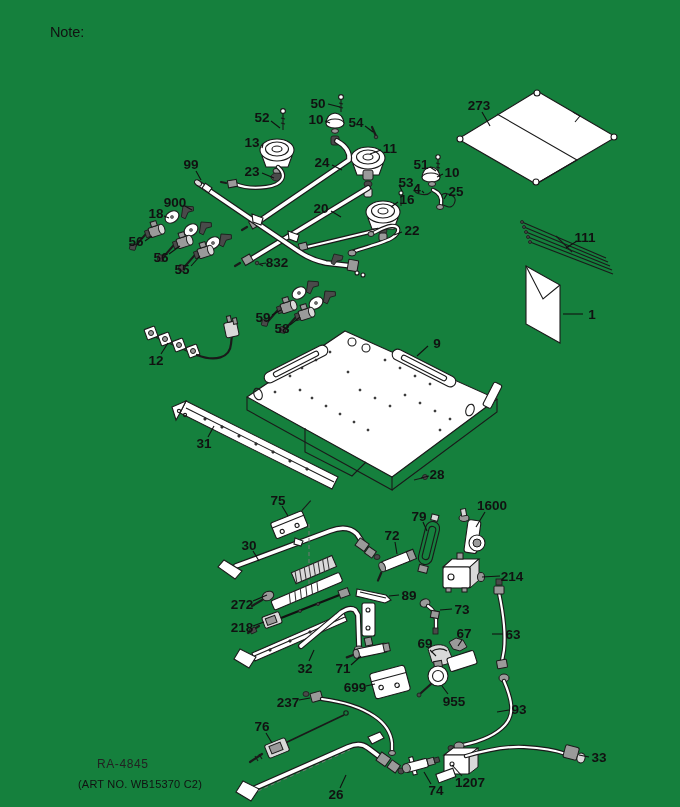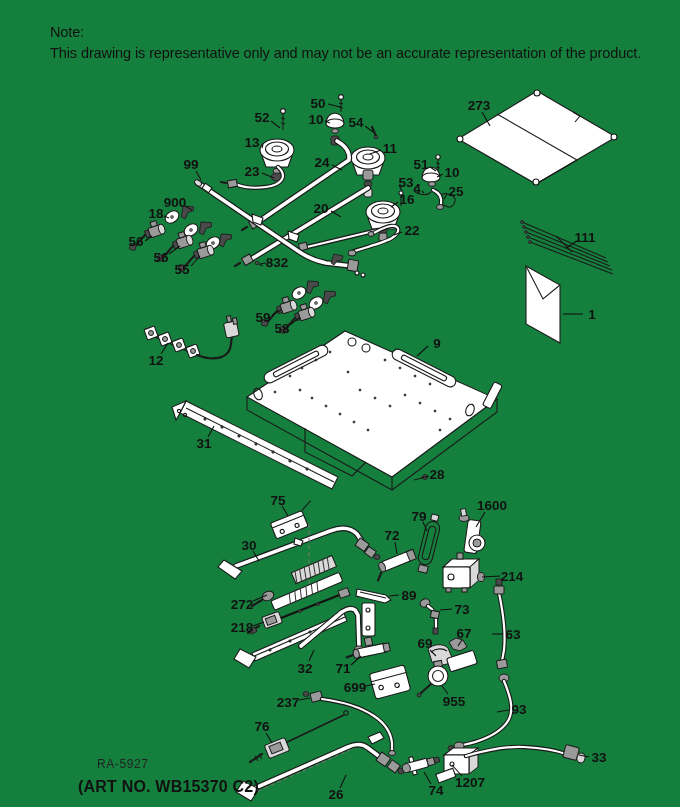--- a/index.html
+++ b/index.html
@@ -2,21 +2,21 @@
 <html><head>
 <meta charset="utf-8">
 <style>
   html,body{margin:0;padding:0;background:#fff;}
   .canvas{position:relative;width:680px;height:807px;background:#15803d;overflow:hidden;
           font-family:"Liberation Sans",sans-serif;color:#111;padding-left:20px;}
   .note{position:absolute;left:50px;top:22px;font-size:14.5px;line-height:20.5px;letter-spacing:-0.1px;color:#111;}
   .note .t{margin-bottom:0px;}
   svg{position:absolute;left:0;top:0;}
   .ra{position:absolute;left:97px;top:757px;font-size:12px;letter-spacing:0.6px;color:#222;}
-  .art{position:absolute;left:78px;top:778px;font-size:16px;font-weight:bold;letter-spacing:0.2px;color:#111;}
+  .art{position:absolute;left:78px;top:778px;font-size:11px;font-weight:normal;letter-spacing:0.2px;color:#111;}
   .ln{stroke:#1a1a1a;stroke-width:1.1;fill:none;}
   .wh{fill:#fff;stroke:#1a1a1a;stroke-width:1.1;}
   .lt{fill:#d9d9d9;stroke:#1a1a1a;stroke-width:1;}
   .gy{fill:#9a9a9a;stroke:#1a1a1a;stroke-width:1;}
   .dk{fill:#4a4a4a;stroke:#1a1a1a;stroke-width:0.8;}
   .tube{stroke:#1a1a1a;stroke-width:6;fill:none;stroke-linecap:round;stroke-linejoin:round;}
   .tubein{stroke:#fff;stroke-width:3.6;fill:none;stroke-linecap:round;stroke-linejoin:round;}
   .stube{stroke:#1a1a1a;stroke-width:4.4;fill:none;stroke-linecap:round;stroke-linejoin:round;}
   .stubein{stroke:#fff;stroke-width:2.2;fill:none;stroke-linecap:round;stroke-linejoin:round;}
   .thin{stroke:#1a1a1a;stroke-width:2.2;fill:none;stroke-linecap:round;}
@@ -27,21 +27,20 @@
               text-anchor:middle;dominant-baseline:central;}
   .leader{stroke:#111;stroke-width:1.1;}
 </style>
 </head>
 <body>
 
 <div class="canvas">
 
   <div class="note">
     <div class="t">Note:</div>
-    <div>This drawing is representative only and may not be an accurate representation of the product.</div>
   </div>
 
   <svg width="680" height="807" viewBox="0 0 680 807">
 
     <g>
       <path class="wh" d="M537,91 L616,137 L536,184 L458,139 Z"></path>
       <path class="ln" d="M497,114 L577,160 L536,184"></path>
       <path class="ln" d="M573,112 l7,4 l-5,6"></path>
       <circle class="wh" cx="537" cy="93" r="3"></circle>
       <circle class="wh" cx="460" cy="139" r="3"></circle>
@@ -669,15 +668,15 @@
         <text x="599" y="757" class="part-label">33</text>
         <line x1="340" y1="788" x2="346" y2="775" class="leader"></line>
         <text x="336" y="794" class="part-label">26</text>
         <line x1="431" y1="784" x2="424" y2="772" class="leader"></line>
         <text x="436" y="790" class="part-label">74</text>
         <line x1="462" y1="776" x2="452" y2="765" class="leader"></line>
         <text x="470" y="782" class="part-label">1207</text>
       </g>
   </svg>
 
-  <div class="ra">RA-5927</div>
+  <div class="ra">RA-4845</div>
   <div class="art">(ART NO. WB15370 C2)</div>
 </div>
 
 </body></html>

